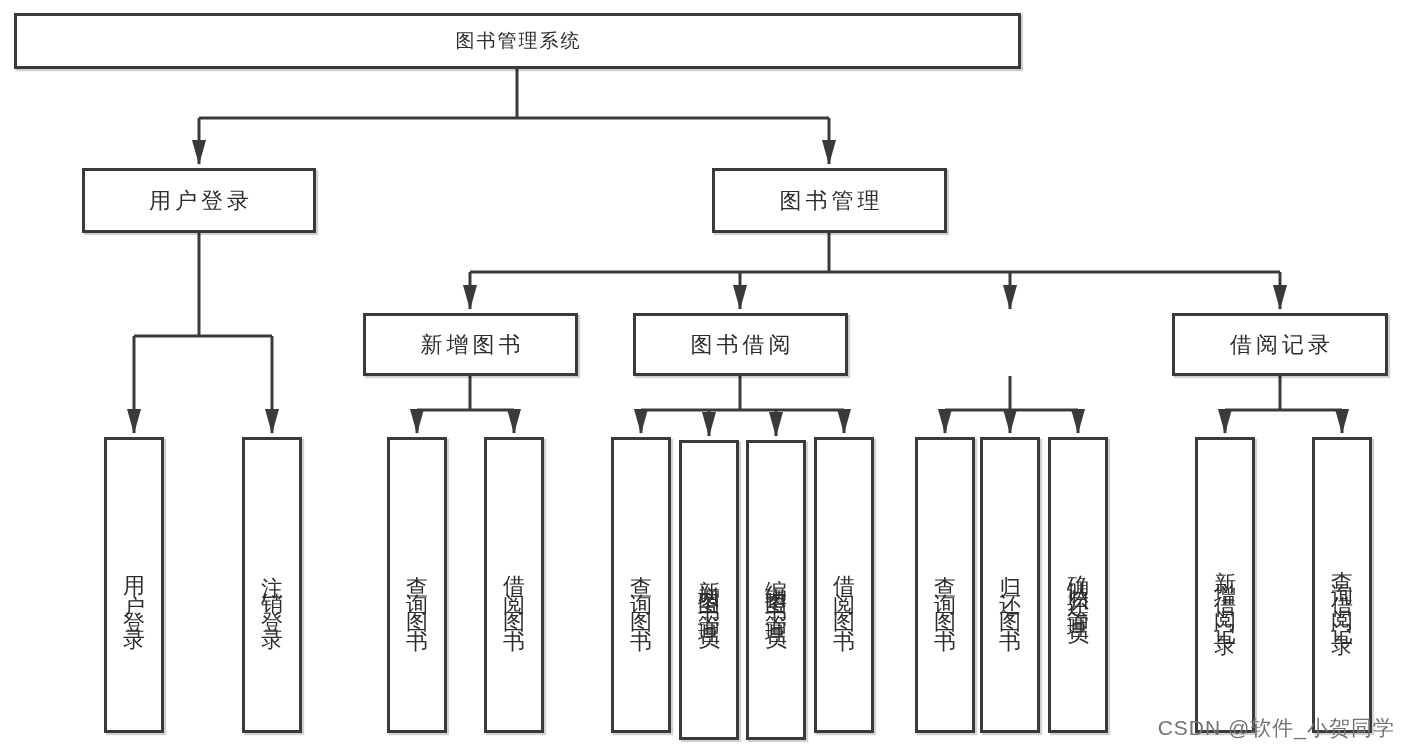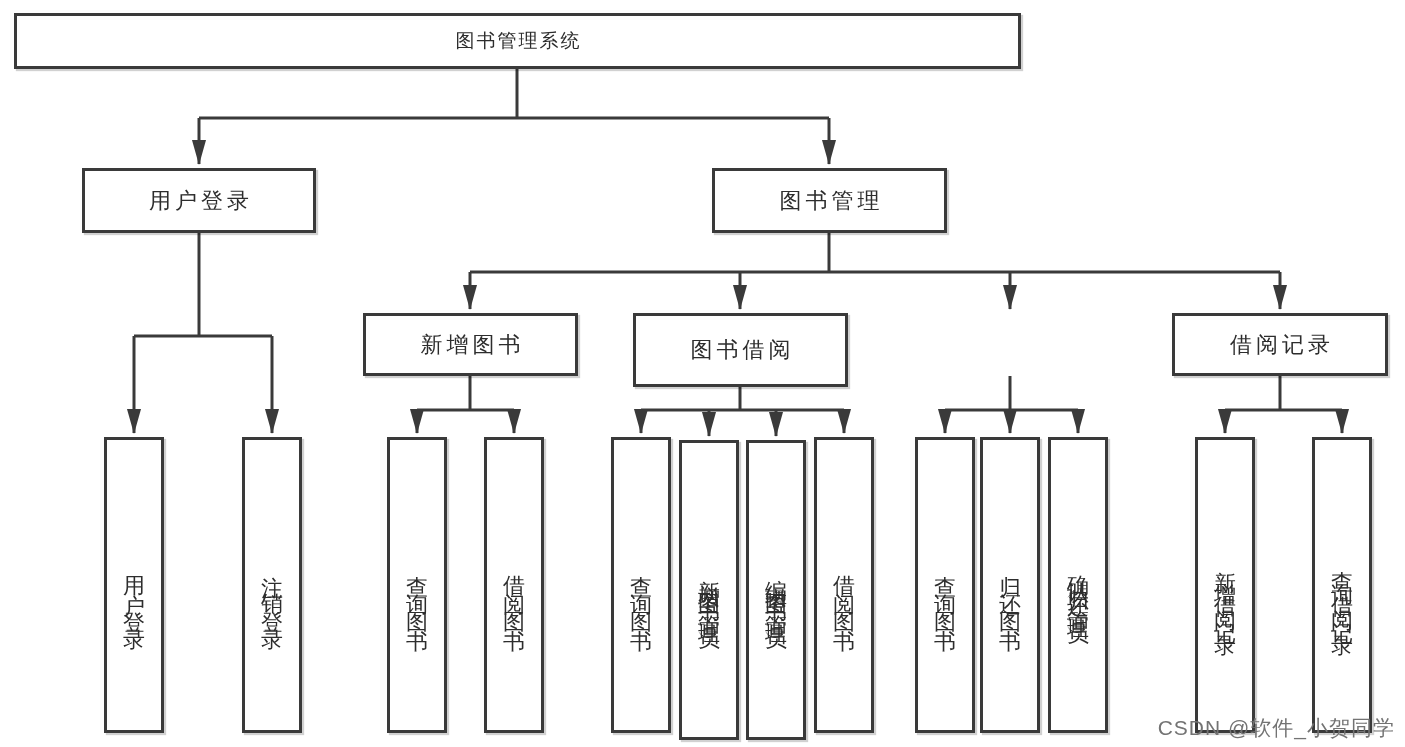--- a/index.html
+++ b/index.html
@@ -108,21 +108,21 @@
   <div class="box hbox" style="left:82px; top:168px; width:234px; height:65px;">
     <span class="hlabel">用户登录</span>
   </div>
   <div class="box hbox" style="left:712px; top:168px; width:235px; height:65px;">
     <span class="hlabel">图书管理</span>
   </div>
 
   <div class="box hbox" style="left:363px; top:313px; width:215px; height:63px;">
     <span class="hlabel">新增图书</span>
   </div>
-  <div class="box hbox" style="left:633px; top:313px; width:215px; height:74px;">
+  <div class="box hbox" style="left:633px; top:313px; width:215px; height:63px;">
     <span class="hlabel">图书借阅</span>
   </div>
   <div class="box hbox" style="left:1172px; top:313px; width:216px; height:63px;">
     <span class="hlabel">借阅记录</span>
   </div>
 
   <div class="box" style="left:104px; top:437px; width:60px; height:296px;">
     <span class="vtext s4">用户登录</span>
   </div>
   <div class="box" style="left:242px; top:437px; width:60px; height:296px;">

